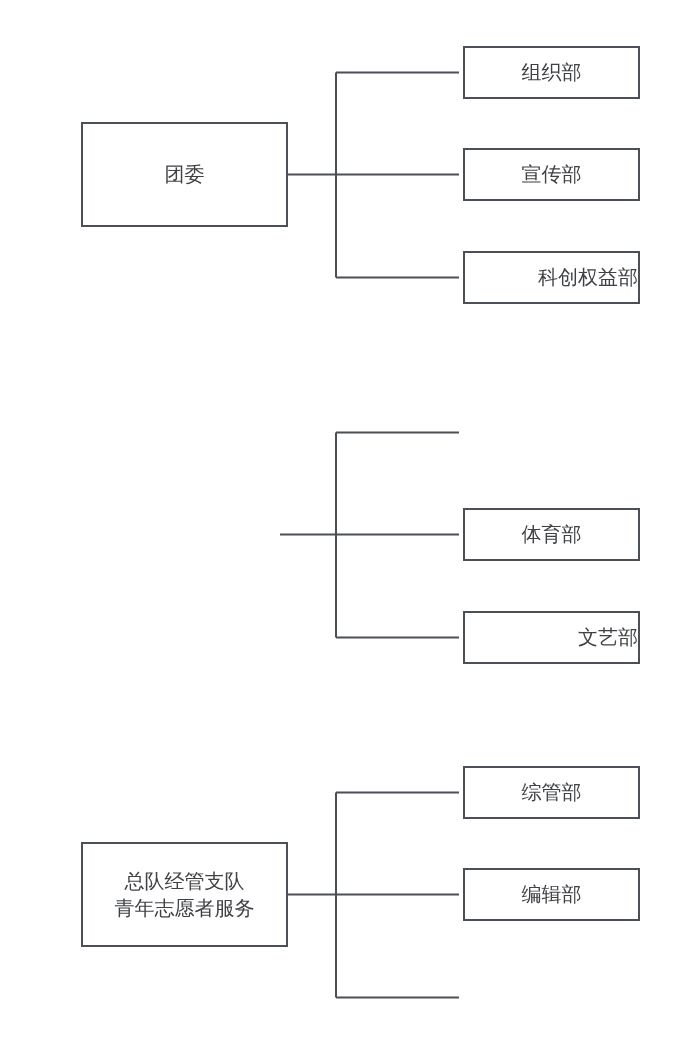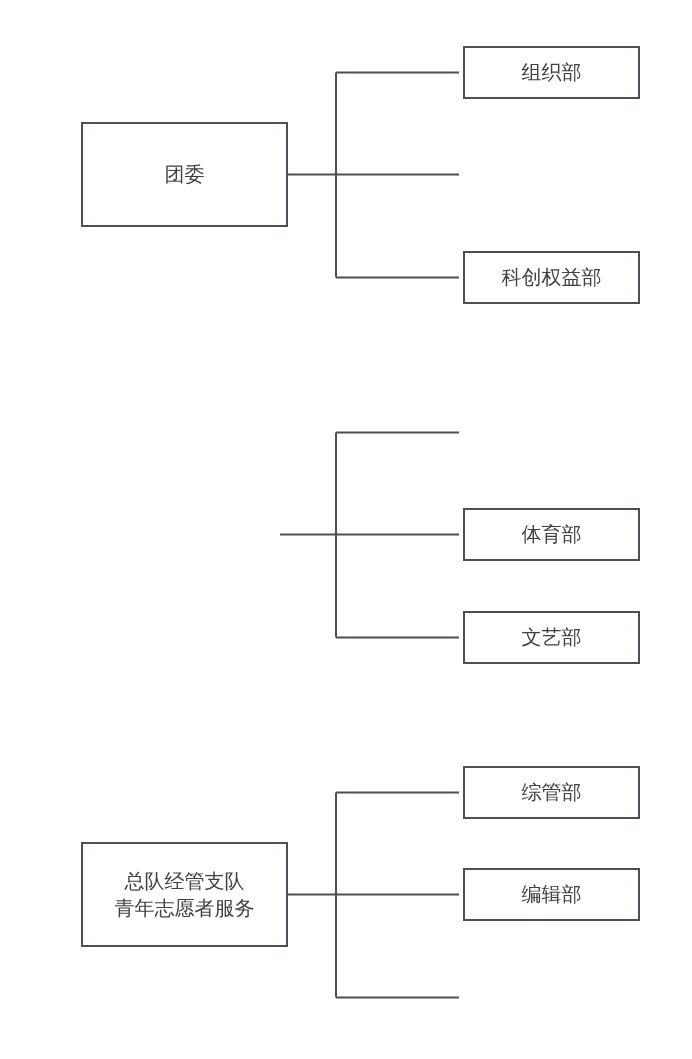--- a/index.html
+++ b/index.html
@@ -52,39 +52,42 @@
     height:105px;
     margin-left:8px;
   }
   .node.child{
     left:463px;
     width:177px;
     height:53px;
   }
   .child.c0{top:46px;}
   .child.c1{top:148px;}
-  .child.c2{top:251px;}
+  .child.c2{top:251px;align-items:flex-end;}
   .label-line{display:block;}
   .label-line:empty{display:none;}
 </style>
 </head>
 <body>
 
 <div class="canvas">
 
   <div class="group" style="top:0px">
     <svg class="connectors" viewBox="0 0 692 331" aria-hidden="true">
       <path d="M280 174.5 H336 M336 72.5 V277.5 M336 72.5 H459 M336 174.5 H459 M336 277.5 H459" fill="none" stroke="#4b4f56" stroke-width="2"></path>
     </svg>
     <div class="node parent">
       <span class="label-line">团委</span>
 
     </div>
     <div class="node child c0">
       <span class="label-line">组织部</span>
+    </div>
+    <div class="node child c1">
+      <span class="label-line">宣传部</span>
     </div>
     <div class="node child c2">
       <span class="label-line">科创权益部</span>
     </div>
   </div>
 
   <div class="group" style="top:360px">
     <svg class="connectors" viewBox="0 0 692 331" aria-hidden="true">
       <path d="M280 174.5 H336 M336 72.5 V277.5 M336 72.5 H459 M336 174.5 H459 M336 277.5 H459" fill="none" stroke="#4b4f56" stroke-width="2"></path>
     </svg>

